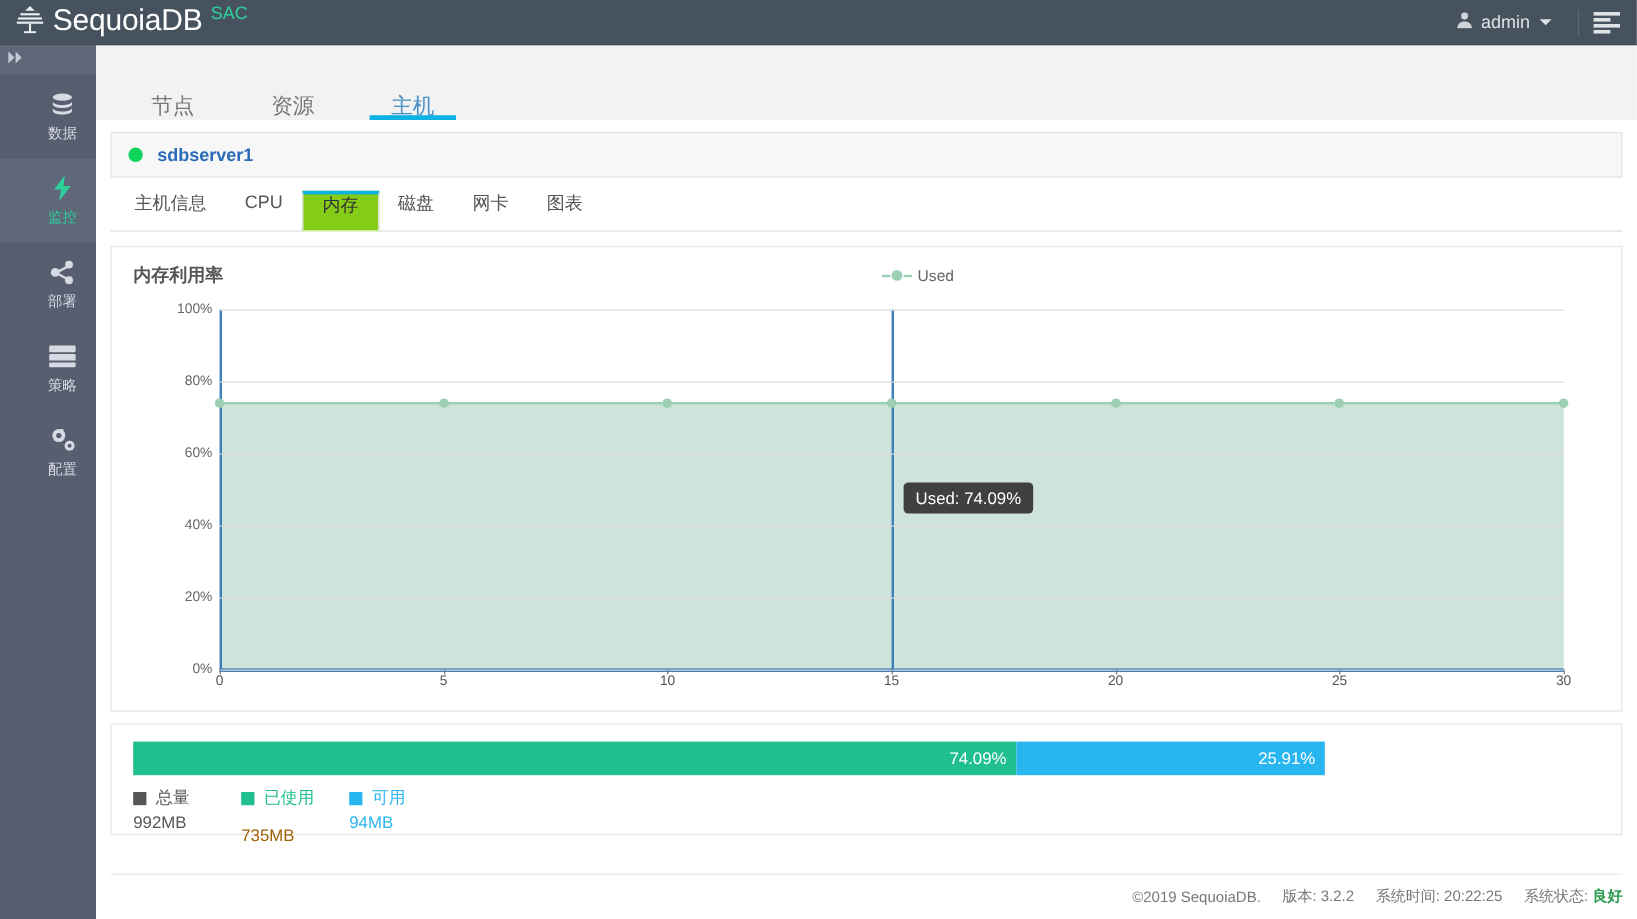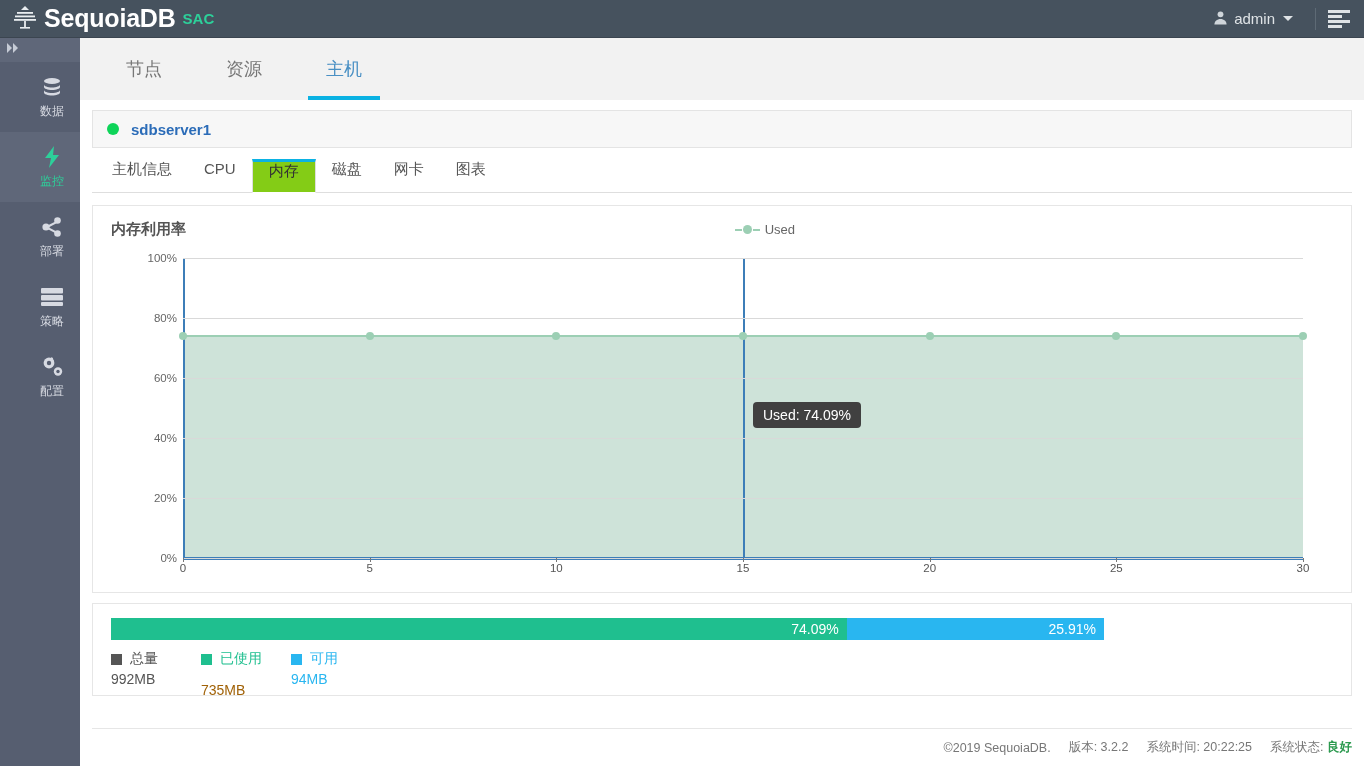--- a/index.html
+++ b/index.html
@@ -9,21 +9,21 @@
     background: #ffffff;
     overflow: hidden;
   }
   
   #topbar {
     position: absolute; left: 0; top: 0; width: 1364px; height: 38px;
     background: #46525e;
     border-bottom: 1px solid #3b4550;
     display: flex; align-items: center;
   }
-  #brand { display: flex; align-items: center; padding-left: 12px; font-weight: bold; }
+  #brand { display: flex; align-items: flex-start; padding-left: 12px; }
   #tree-icon { margin-right: 6px; align-self: center; }
   #brand-name { color: #ffffff; font-size: 25px; letter-spacing: -0.2px; }
   #brand-sub { color: #2dd09a; font-size: 15px; margin-left: 7px; }
   #topbar-right {
     margin-left: auto; display: flex; align-items: center;
     padding-right: 14px; height: 100%;
   }
   #user-menu {
     display: flex; align-items: center; color: #dfe3e6; font-size: 15px;
     gap: 6px; padding: 0 10px; height: 100%;
@@ -56,21 +56,21 @@
   
   #content {
     position: absolute; left: 80px; top: 38px; width: 1284px; height: 728px;
     background: #ffffff;
   }
   #maintabs {
     height: 62px; background: #f2f2f2; display: flex; align-items: stretch;
     padding-left: 14px;
   }
   .maintab {
-    display: flex; align-items: center; justify-content: center;
+    display: flex; align-items: flex-end; justify-content: center;
     padding: 0 32px; font-size: 18px; color: #777777; position: relative;
   }
   .maintab.active { color: #4a90c4; }
   .maintab.active::after {
     content: ""; position: absolute; left: 14px; right: 14px; bottom: 0;
     height: 4px; background: #0bb2e3;
   }
 
   #panel { margin: 10px 12px 0 12px; }
   #panel-head {
@@ -137,21 +137,21 @@
   .xtickmark { position: absolute; top: 300px; width: 1px; height: 4px; background: #555; }
   #tooltip {
     position: absolute; background: #404040; color: #ffffff; font-size: 14px;
     padding: 5px 10px; border-radius: 4px; white-space: nowrap;
   }
 
   #bars-card {
     margin-top: 10px; border: 1px solid #e6e6e6; background: #ffffff;
     padding: 14px 18px 18px 18px; height: 93px;
   }
-  #usage-bar { display: flex; height: 22px; width: 993px; }
+  #usage-bar { display: flex; height: 28px; width: 993px; }
   .bar-seg {
     display: flex; align-items: center; justify-content: flex-end;
     color: #ffffff; font-size: 14px; padding-right: 8px;
   }
   #bar-legend { display: flex; margin-top: 10px; }
   .bl-item { width: 90px; }
   .bl-top { display: flex; align-items: center; gap: 8px; font-size: 14px; }
   .bl-sq { width: 11px; height: 11px; }
   .bl-val { font-size: 14px; margin-top: 3px; }
 

